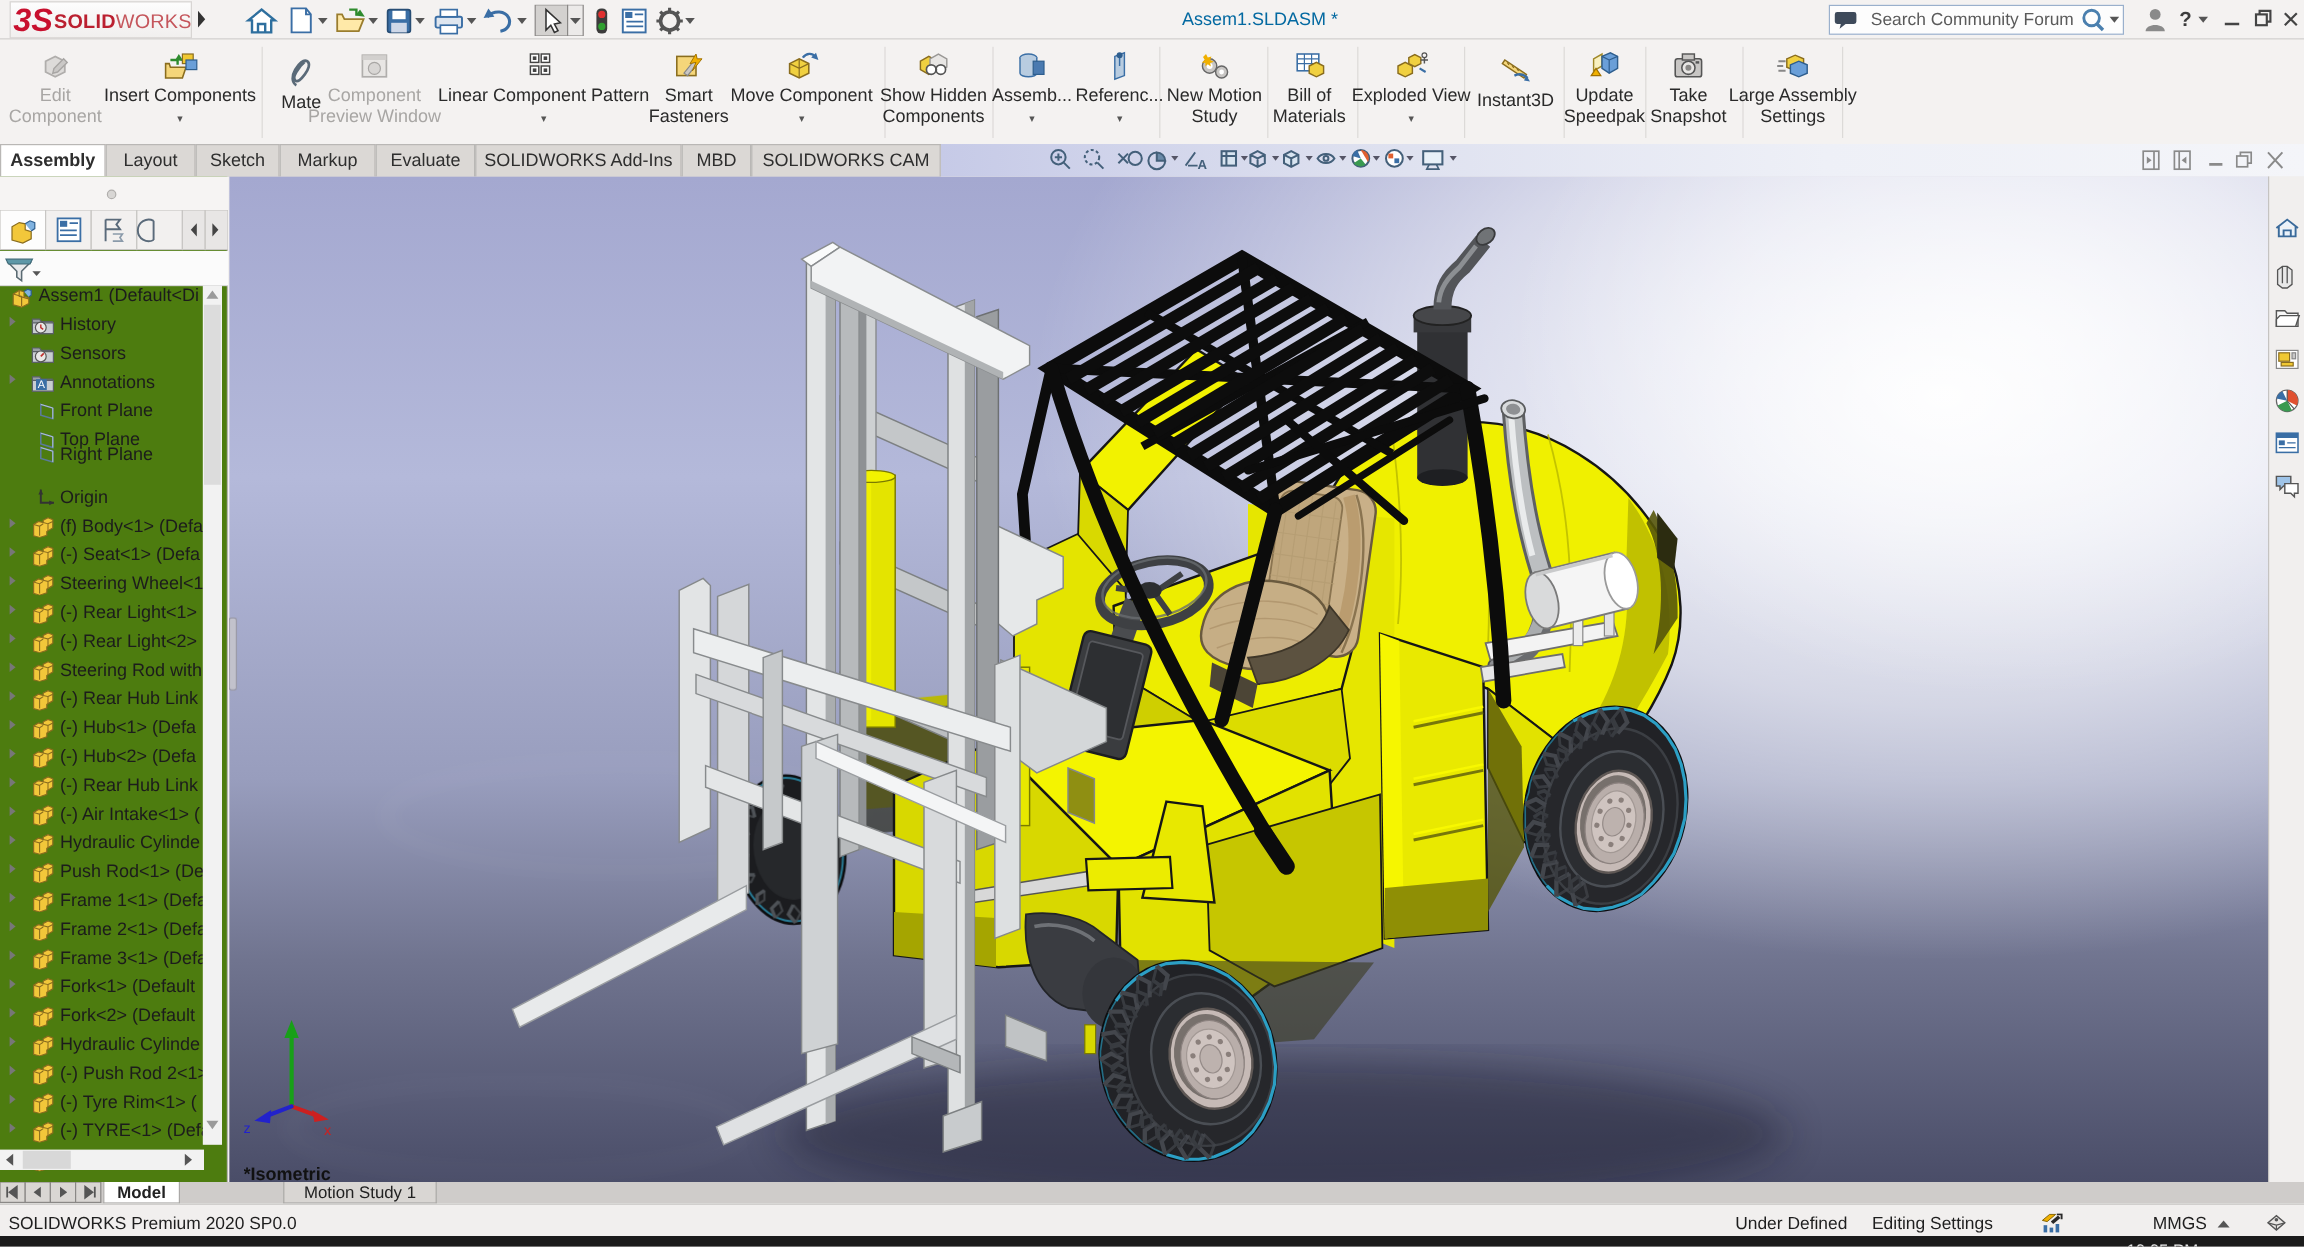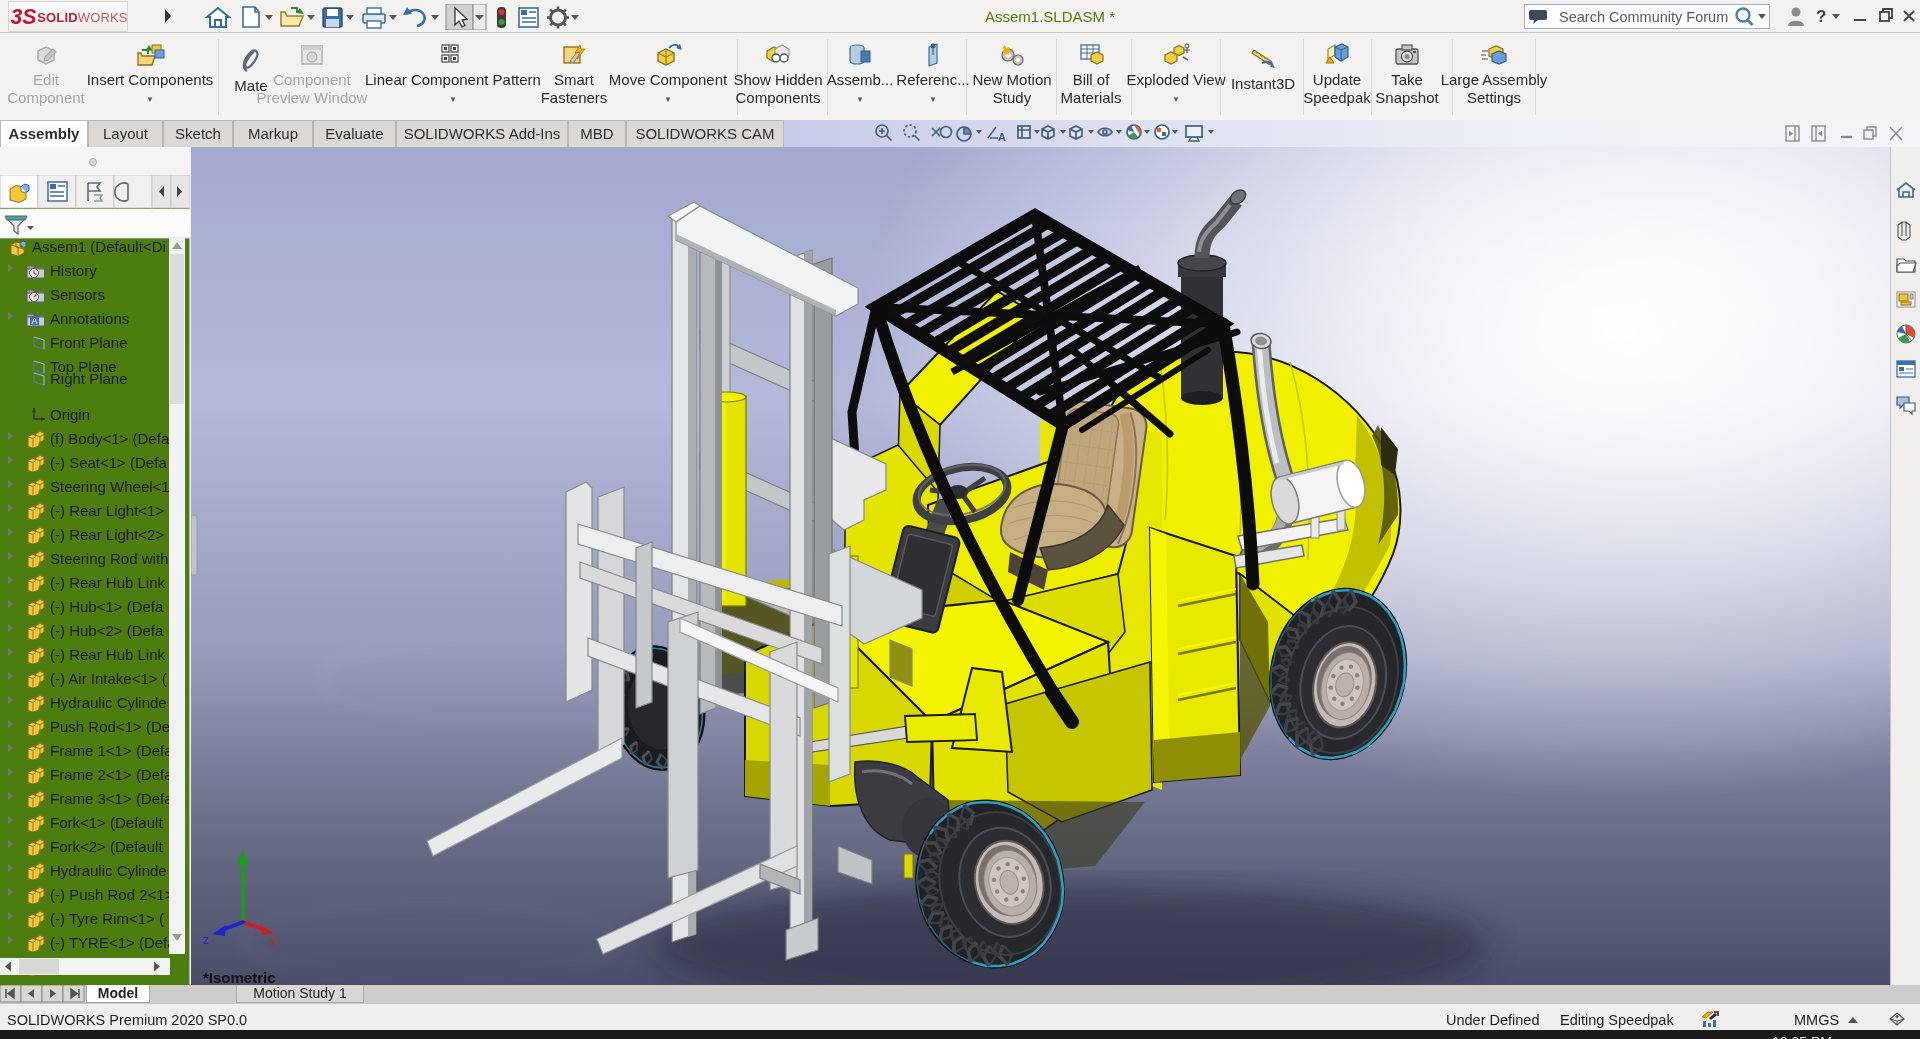--- a/index.html
+++ b/index.html
@@ -1,22 +1,22 @@
 <!DOCTYPE html>
 <html><head>
 <meta charset="utf-8">
 <style>
 * { margin:0; padding:0; box-sizing:border-box; }
 html,body { width:1920px; height:1039px; overflow:hidden; font-family:"Liberation Sans", sans-serif; }
 #app { position:relative; width:1920px; height:1039px; background:#f2f0ef; }
 .abs { position:absolute; }
 
 #titlebar { position:absolute; left:0; top:0; width:1920px; height:33px; background:#f4f2f1; border-bottom:1px solid #c9c7c5; }
-#logo { position:absolute; left:8px; top:1px; width:120px; height:31px; background:linear-gradient(180deg,#fdfdfd,#f1efee); border:1px solid #d8d5d3; display:flex; align-items:center; }
-#title { position:absolute; left:985px; top:8px; font-size:15px; color:#4d7c0f; }
+#logo { position:absolute; left:8px; top:1px; width:152px; height:31px; background:linear-gradient(180deg,#fdfdfd,#f1efee); border:1px solid #d8d5d3; display:flex; align-items:center; }
+#title { position:absolute; left:985px; top:8px; font-size:15px; color:#0369a1; }
 #searchbox { position:absolute; left:1524px; top:4px; width:246px; height:25px; background:#fdfdfd; border:1px solid #9ab0cc; display:flex; align-items:center; }
 #searchbox span.ph { color:#5a5a5a; font-size:14.5px; margin-left:4px; white-space:nowrap; }
 
 #ribbon { position:absolute; left:0; top:33px; width:1920px; height:87px; background:#f4f2f1; }
 .rsep { position:absolute; top:6px; width:1px; height:76px; background:#dcdad8; }
 .rbtn { position:absolute; top:4px; text-align:center; font-size:15px; color:#2a2a2a; line-height:17.5px; white-space:nowrap; }
 .rbtn .ic { display:block; margin:4px auto 2px; }
 .rbtn.dis { color:#a8a6a4; }
 .caret { color:#555; font-size:9px; display:block; margin-top:2px; }
 
@@ -1116,21 +1116,21 @@
           <path d="M71,4 l6,4.5 l-6,4.5 z M79,4 v9" stroke="#555" stroke-width="1.5"></path>
         </g>
     </svg>
     <div class="mtab active" style="left:86px;width:64px;">Model</div>
     <div class="mtab" style="left:150px;width:86px;margin-top:20px;">3D Views</div>
     <div class="mtab" style="left:236px;width:128px;">Motion Study 1</div>
   </div>
   <div id="statusbar">
     <span class="abs" style="left:7px;top:8px;">SOLIDWORKS Premium 2020 SP0.0</span>
     <span class="abs" style="left:1446px;top:8px;">Under Defined</span>
-    <span class="abs" style="left:1560px;top:8px;">Editing Speedpak</span>
+    <span class="abs" style="left:1560px;top:8px;">Editing Settings</span>
     <svg class="abs" style="left:1700px;top:7px" width="20" height="17" viewBox="0 0 20 17">
         <path d="M2,6 l6,-5 l5,0 l-7,6 z" fill="#f0b000" stroke="#806000" stroke-width="0.8"></path>
         <path d="M9,7 l6,-5 l2,2 l-6,5" fill="#2a2a2a"></path>
         <path d="M14,1 l4,0 l0,4" fill="none" stroke="#2a2a2a" stroke-width="1.6"></path>
         <rect x="3" y="10" width="3" height="6" fill="#3a6ea5"></rect>
         <rect x="8" y="12" width="3" height="4" fill="#3a6ea5"></rect>
         <rect x="13" y="9" width="3" height="7" fill="#3a6ea5"></rect>
       </svg>
     <span class="abs" style="left:1794px;top:8px;">MMGS</span>
     <svg class="abs" style="left:1846px;top:11px" width="14" height="10">

